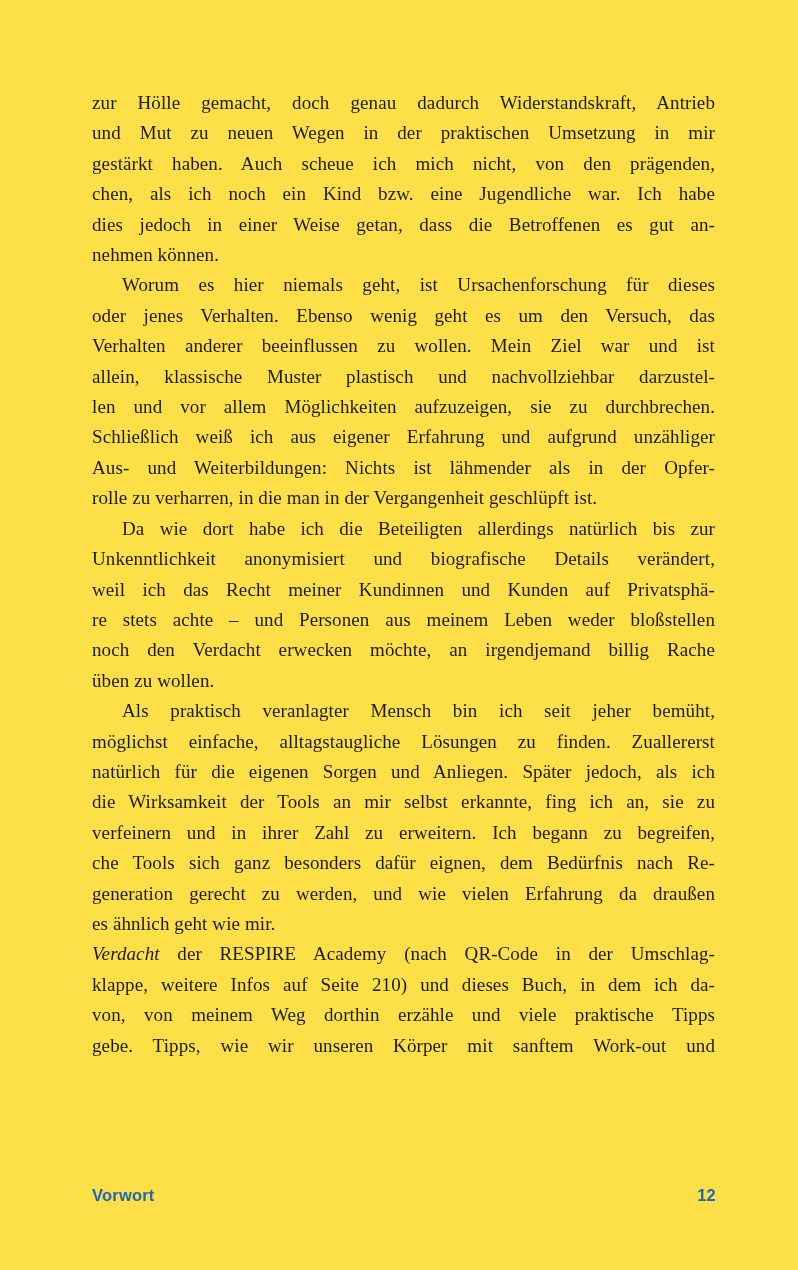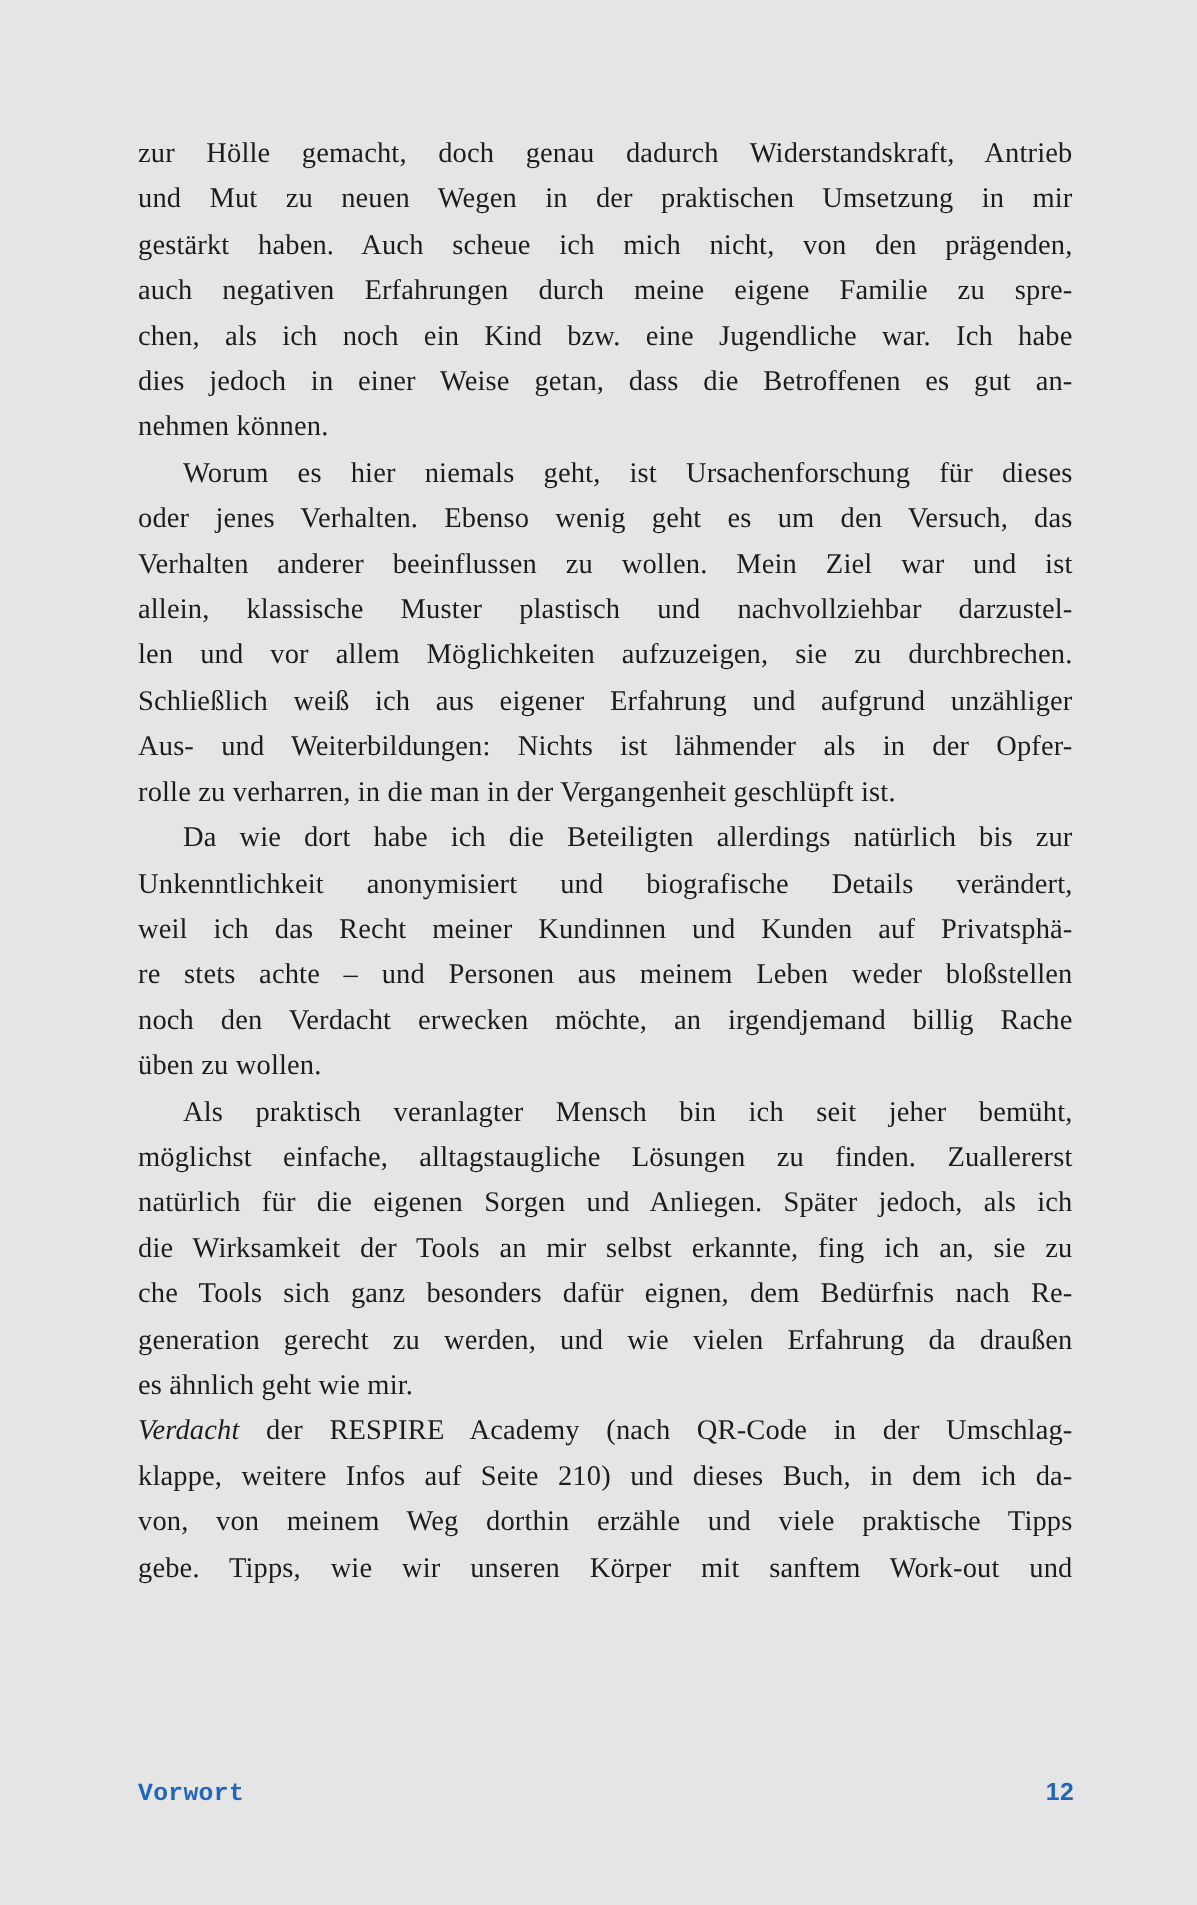--- a/index.html
+++ b/index.html
@@ -6,21 +6,21 @@
   html, body { width: 798px; height: 1270px; }
   body {
     background: #ffffff;
     font-family: "Liberation Serif", serif;
     overflow: hidden;
   }
   .page {
     position: relative;
     width: 798px;
     height: 1270px;
-    background: #e5e5e5;
+    background: #fde047;
   }
   .text-block {
     position: absolute;
     left: 92px;
     top: 88px;
     width: 623px;
     font-size: 19px;
     line-height: 30.4px;
     color: #1c1c1c;
     letter-spacing: 0.1px;
@@ -54,21 +54,20 @@
 </head>
 <body>
 
 <div class="page">
 
   <div class="text-block" style="color: rgb(28, 28, 28);">
       <div class="paragraph">
         <div class="line"><span>zur Hölle gemacht, doch genau dadurch Widerstandskraft, Antrieb</span></div>
         <div class="line"><span>und Mut zu neuen Wegen in der praktischen Umsetzung in mir</span></div>
         <div class="line"><span>gestärkt haben. Auch scheue ich mich nicht, von den prägenden,</span></div>
-        <div class="line"><span>auch negativen Erfahrungen durch meine eigene Familie zu spre-</span></div>
         <div class="line"><span>chen, als ich noch ein Kind bzw. eine Jugendliche war. Ich habe</span></div>
         <div class="line"><span>dies jedoch in einer Weise getan, dass die Betroffenen es gut an-</span></div>
         <div class="line lastline"><span>nehmen können.</span></div>
       </div>
       <div class="paragraph">
         <div class="line indent"><span>Worum es hier niemals geht, ist Ursachenforschung für dieses</span></div>
         <div class="line"><span>oder jenes Verhalten. Ebenso wenig geht es um den Versuch, das</span></div>
         <div class="line"><span>Verhalten anderer beeinflussen zu wollen. Mein Ziel war und ist</span></div>
         <div class="line"><span>allein, klassische Muster plastisch und nachvollziehbar darzustel-</span></div>
         <div class="line"><span>len und vor allem Möglichkeiten aufzuzeigen, sie zu durchbrechen.</span></div>
@@ -82,30 +81,31 @@
         <div class="line"><span>weil ich das Recht meiner Kundinnen und Kunden auf Privatsphä-</span></div>
         <div class="line"><span>re stets achte – und Personen aus meinem Leben weder bloßstellen</span></div>
         <div class="line"><span>noch den Verdacht erwecken möchte, an irgendjemand billig Rache</span></div>
         <div class="line lastline"><span>üben zu wollen.</span></div>
       </div>
       <div class="paragraph">
         <div class="line indent"><span>Als praktisch veranlagter Mensch bin ich seit jeher bemüht,</span></div>
         <div class="line"><span>möglichst einfache, alltagstaugliche Lösungen zu finden. Zuallererst</span></div>
         <div class="line"><span>natürlich für die eigenen Sorgen und Anliegen. Später jedoch, als ich</span></div>
         <div class="line"><span>die Wirksamkeit der Tools an mir selbst erkannte, fing ich an, sie zu</span></div>
+        <div class="line"><span>verfeinern und in ihrer Zahl zu erweitern. Ich begann zu begreifen,</span></div>
         <div class="line"><span>che Tools sich ganz besonders dafür eignen, dem Bedürfnis nach Re-</span></div>
         <div class="line"><span>generation gerecht zu werden, und wie vielen Erfahrung da draußen</span></div>
         <div class="line lastline"><span>es ähnlich geht wie mir.</span></div>
       </div>
       <div class="paragraph">
         <div class="line"><span class="italic">Verdacht</span><span> der RESPIRE Academy (nach QR-Code in der Umschlag-</span></div>
         <div class="line"><span>klappe, weitere Infos auf Seite 210) und dieses Buch, in dem ich da-</span></div>
         <div class="line"><span>von, von meinem Weg dorthin erzähle und viele praktische Tipps</span></div>
         <div class="line"><span>gebe. Tipps, wie wir unseren Körper mit sanftem Work-out und</span></div>
       </div>
     </div>
 
   <div class="footer">
-    <span style="color: rgb(33, 102, 189); font-family: Liberation Mono, monospace;">Vorwort</span>
+    <span style="color: rgb(33, 102, 189);">Vorwort</span>
     <span style="color: rgb(33, 102, 189); margin-left: 12px;">12</span>
   </div>
 
 </div>
 
 </body></html>

